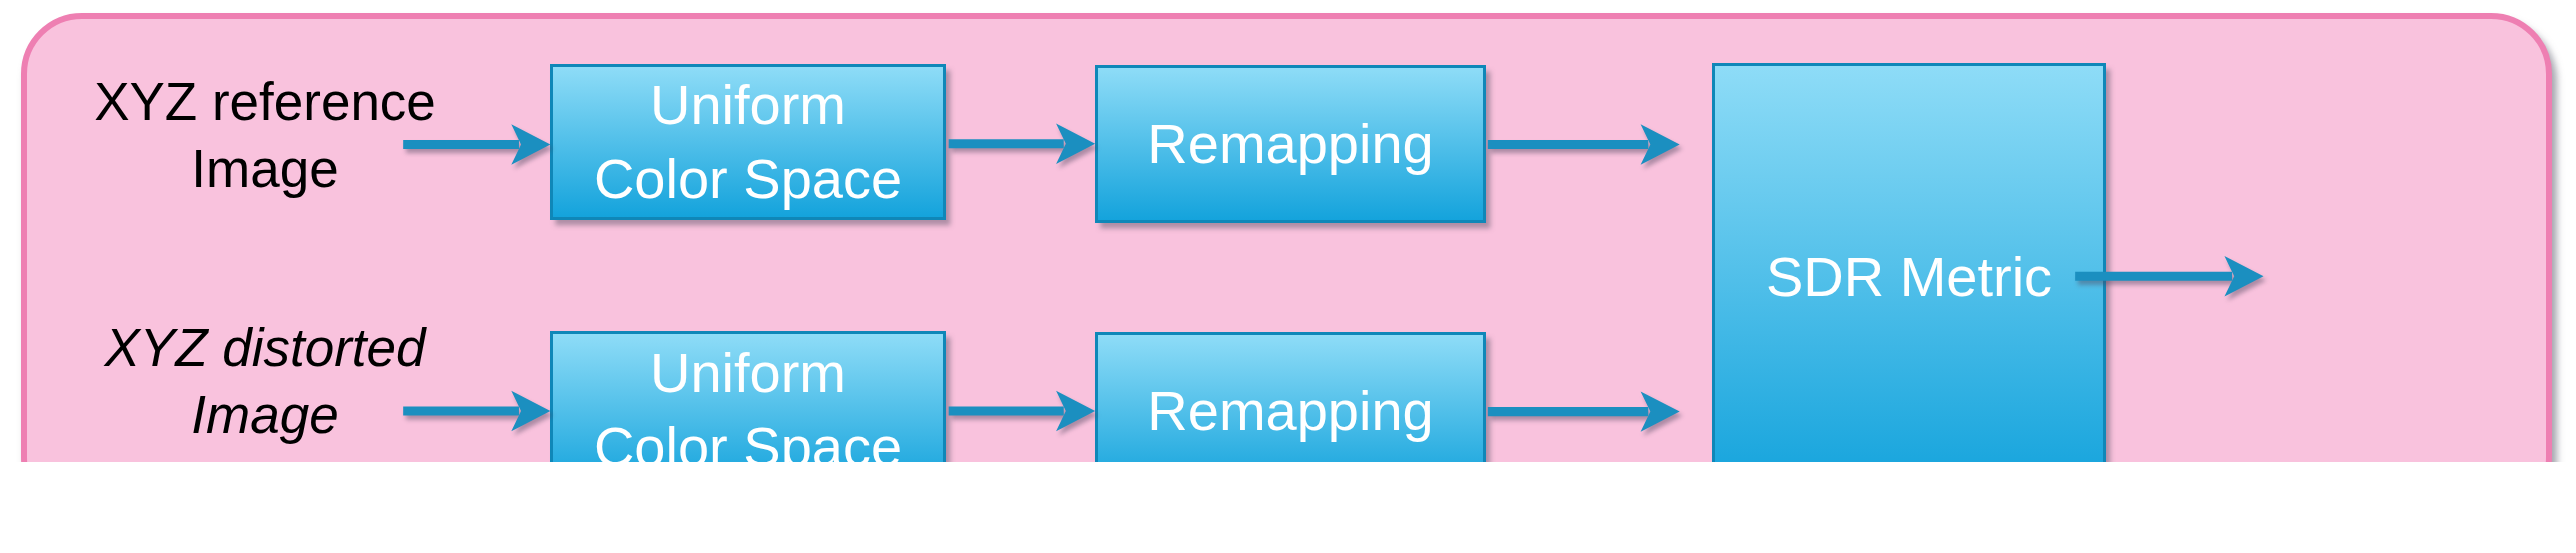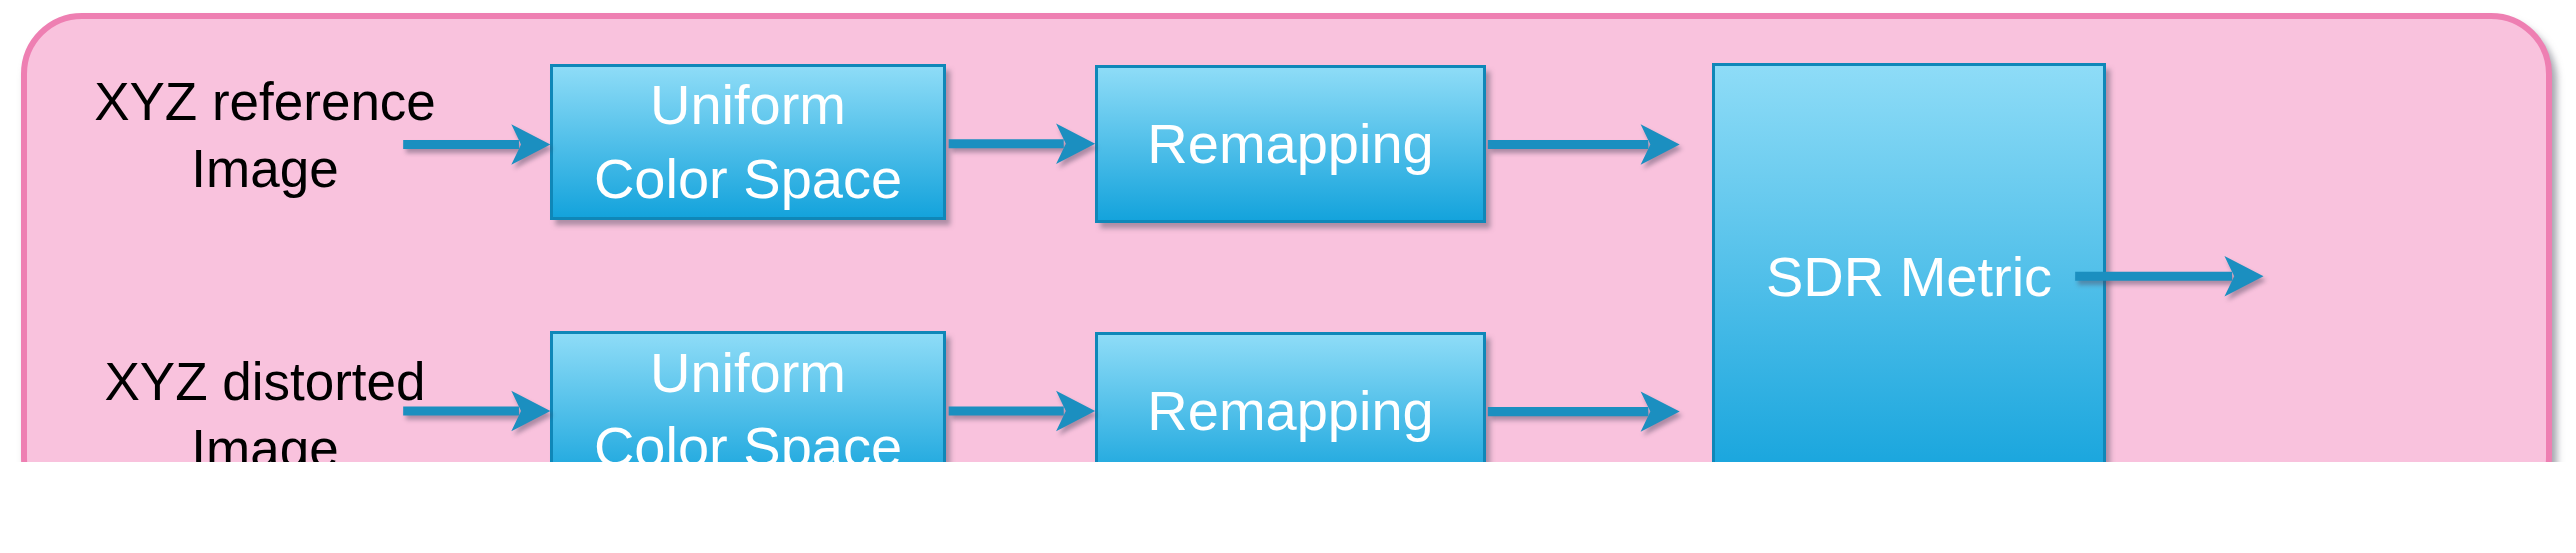--- a/index.html
+++ b/index.html
@@ -66,21 +66,21 @@
 </style>
 </head>
 <body>
 
 <div class="canvas">
 
   <div class="container"></div>
 
   <div class="iolabel" style="left:28px;top:54px;width:474px;height:163px;">XYZ reference
 Image</div>
-  <div class="iolabel" style="left:28px;top:333px;width:474px;height:165px;">XYZ distorted
+  <div class="iolabel" style="left:28px;top:299px;width:474px;height:165px;font-style:italic;">XYZ distorted
 Image</div>
 
   <div class="node" style="left:550px;top:64px;width:396px;height:156px;">Uniform
 Color Space</div>
   <div class="node" style="left:1095px;top:65px;width:391px;height:158px;">Remapping</div>
 
   <div class="node" style="left:550px;top:331px;width:396px;height:158px;">Uniform
 Color Space</div>
   <div class="node" style="left:1095px;top:332px;width:391px;height:158px;">Remapping</div>
 

